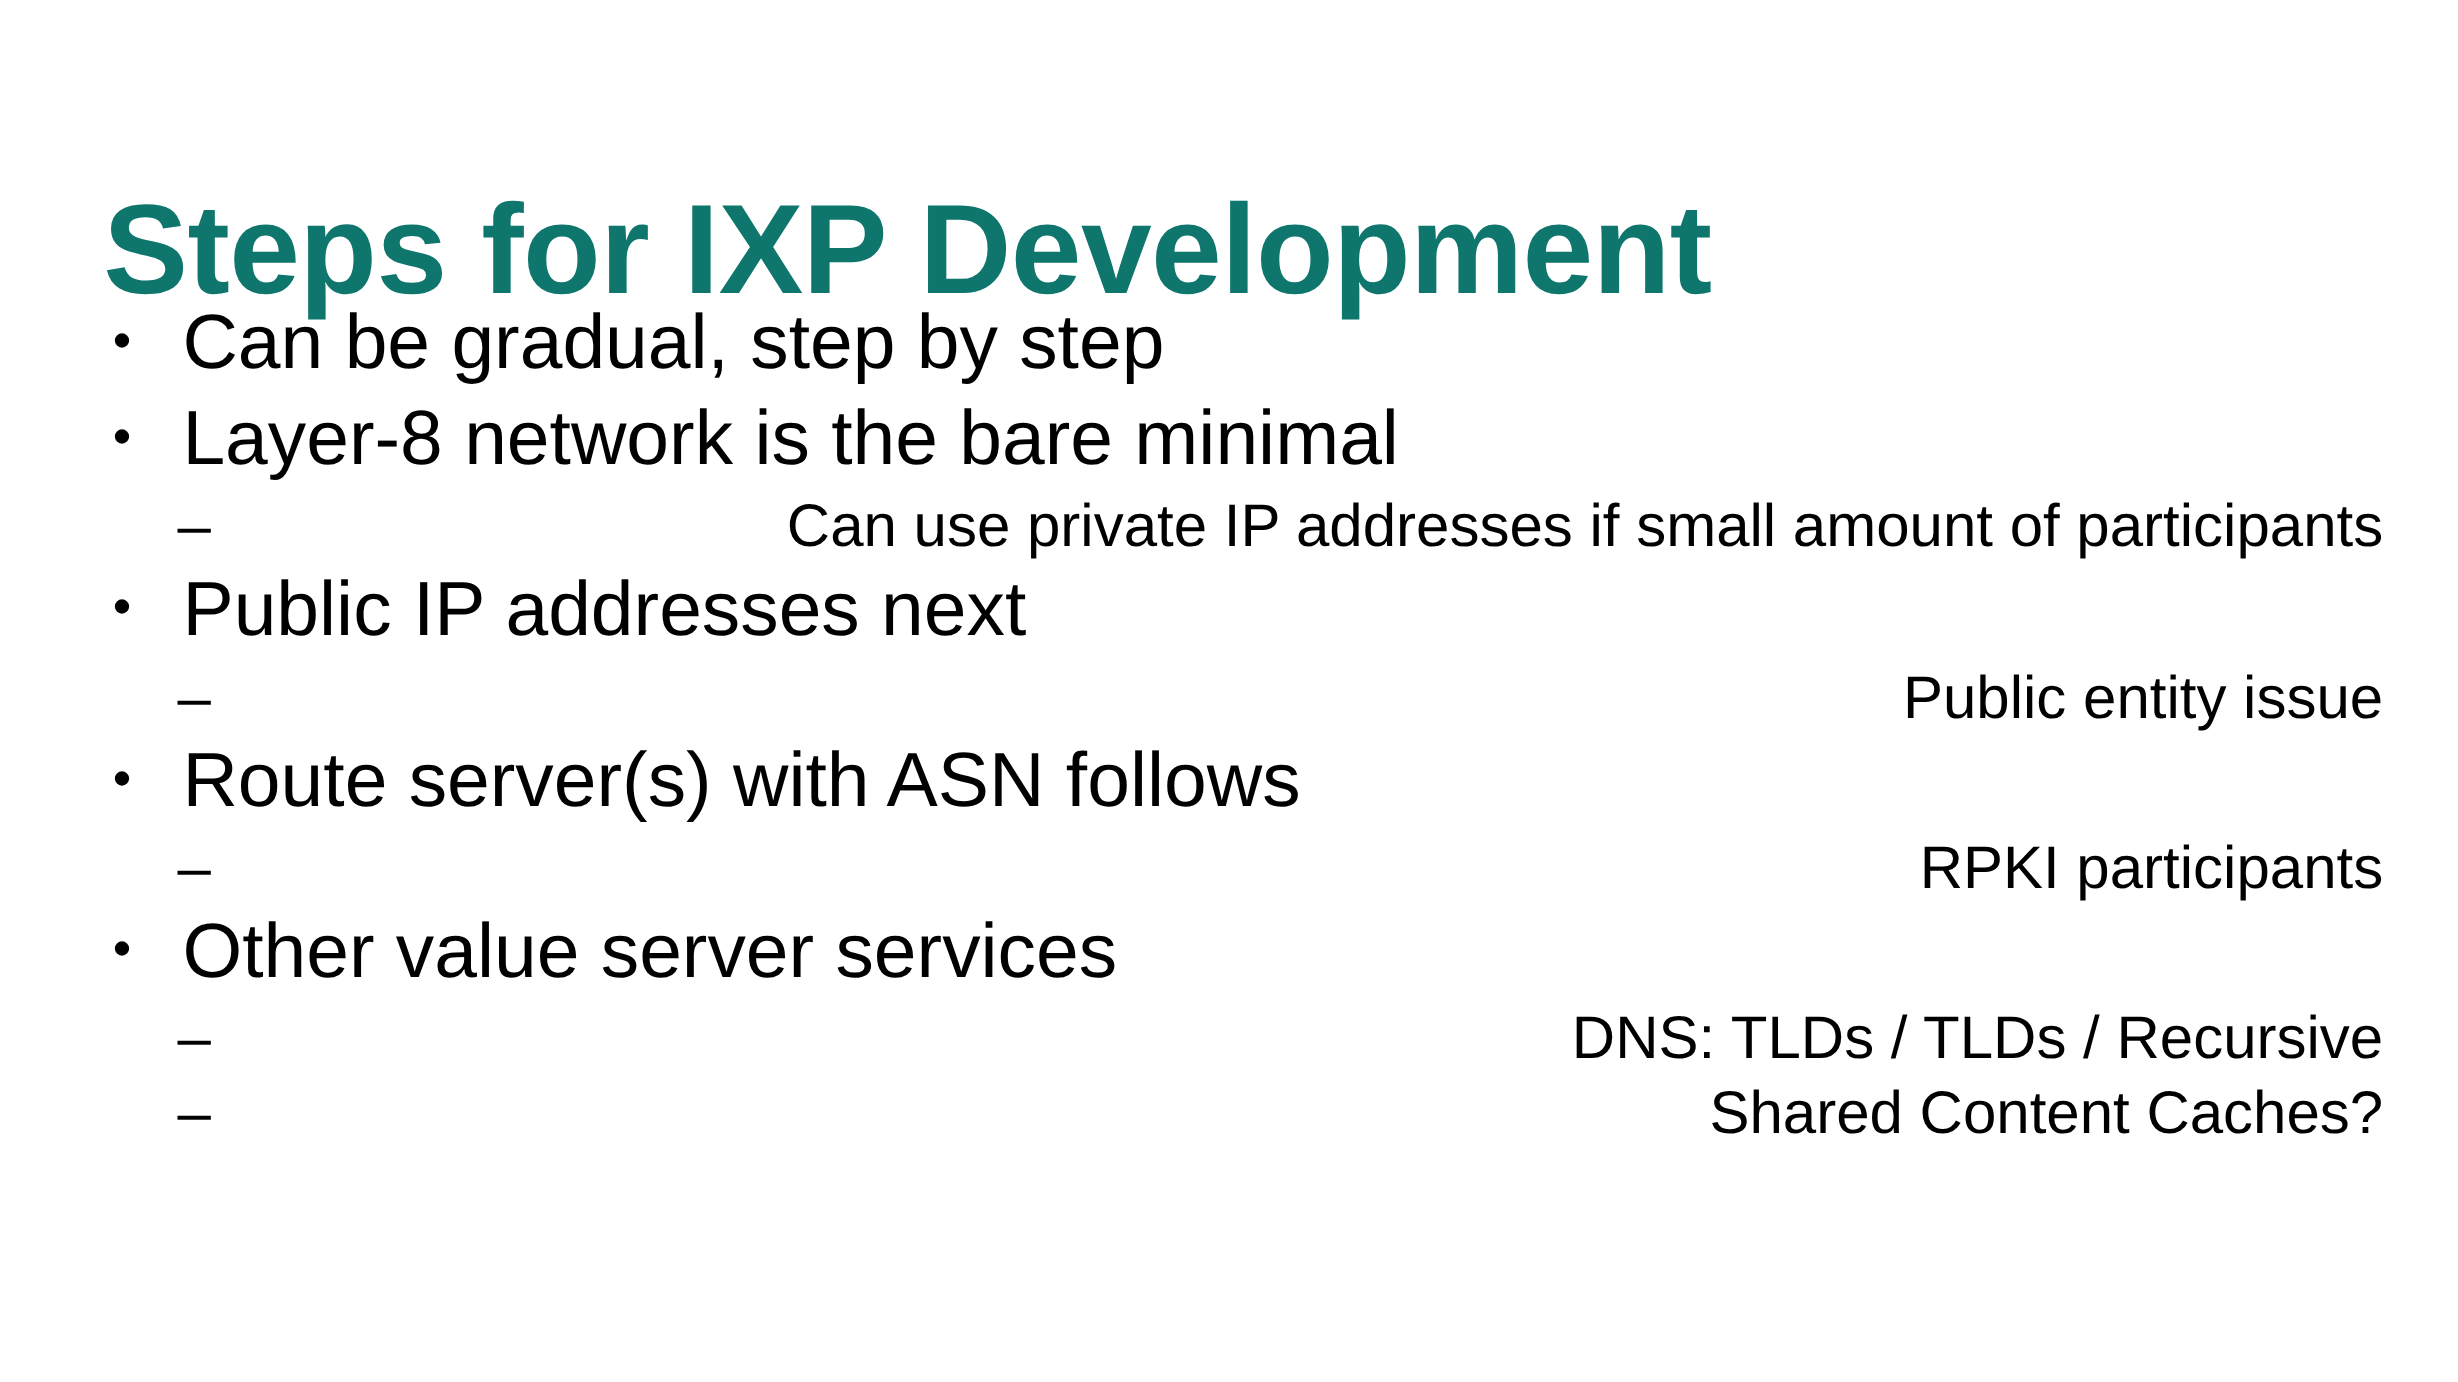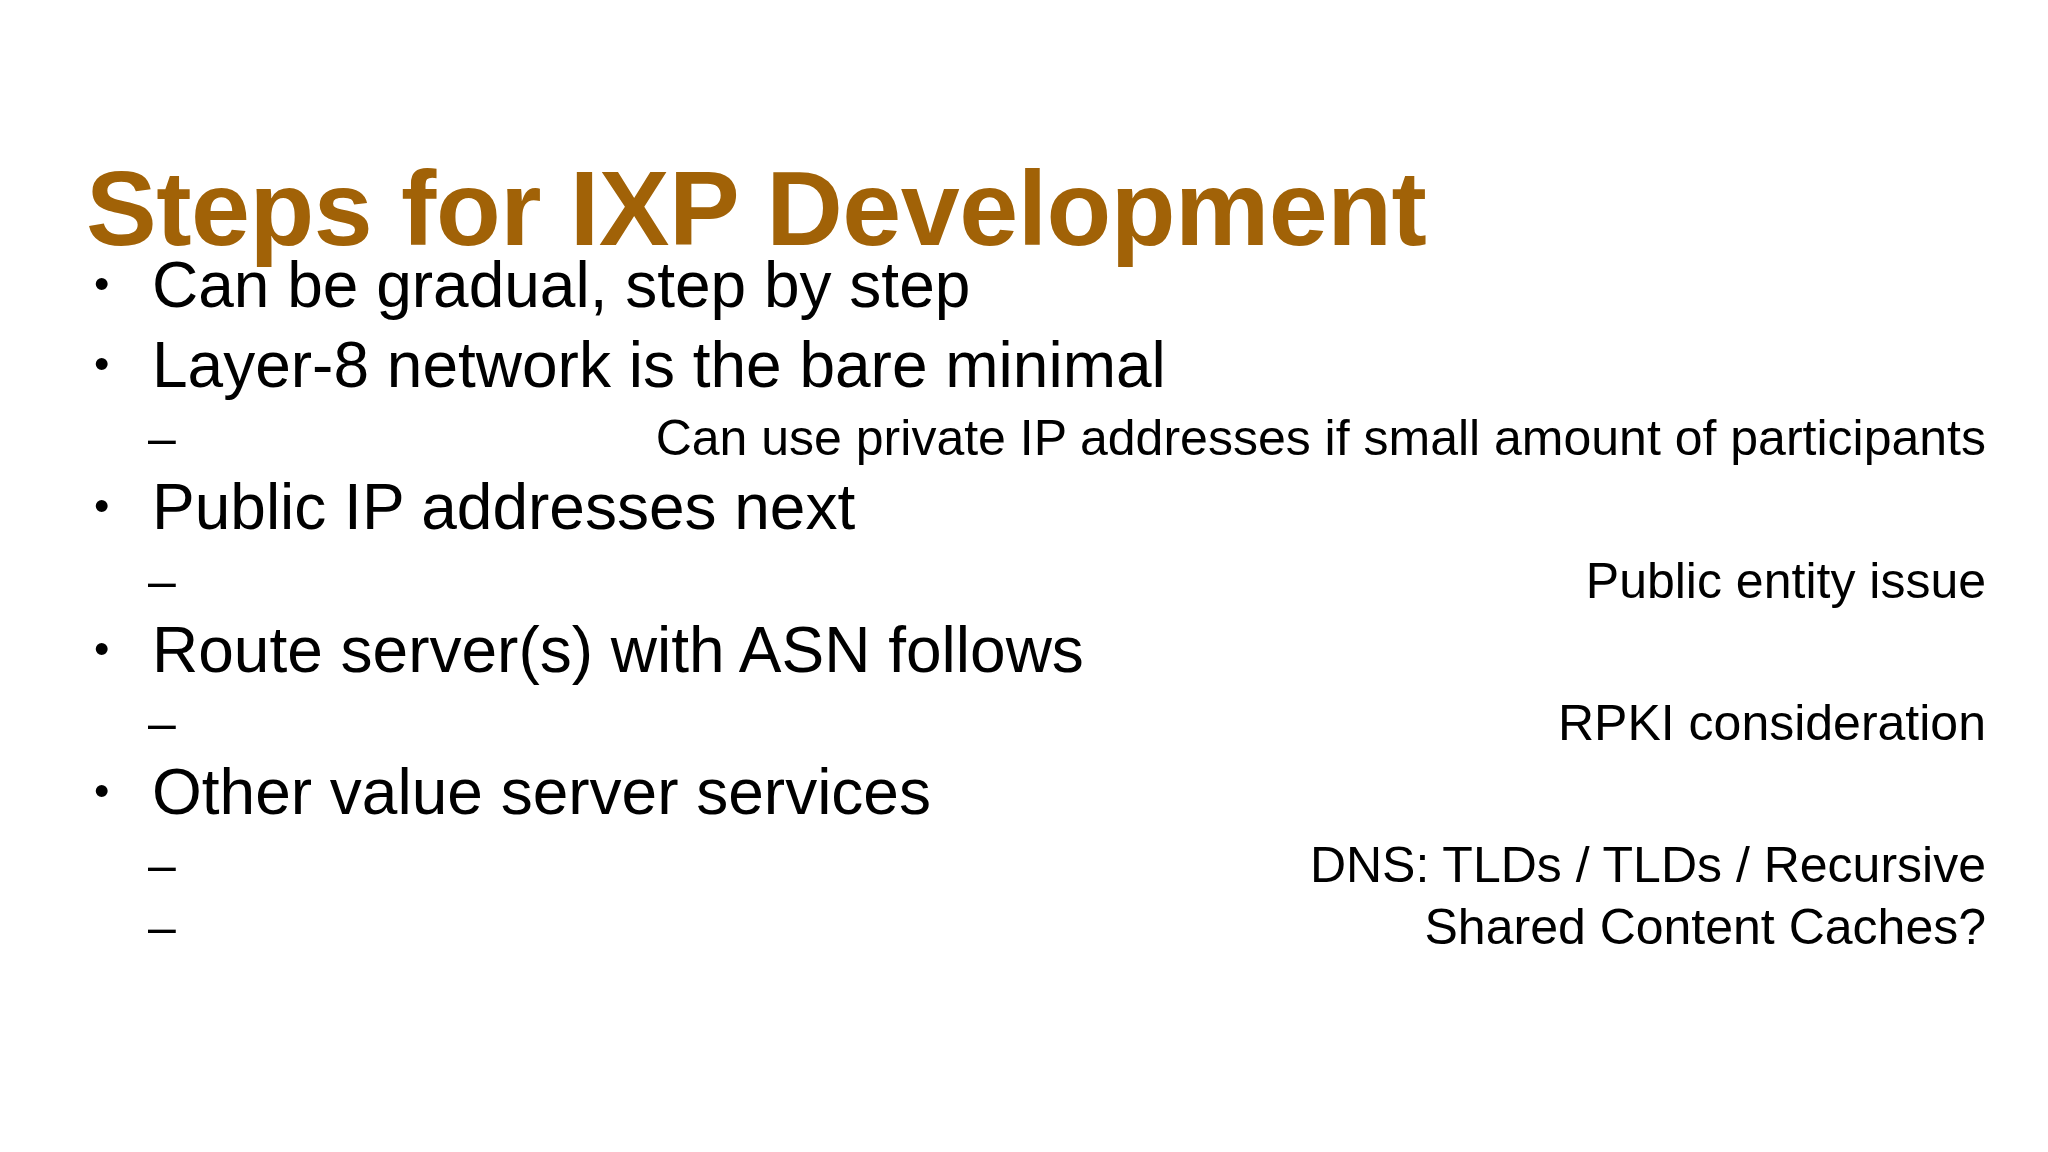--- a/index.html
+++ b/index.html
@@ -25,21 +25,21 @@
   
   .slide-title {
     position: absolute;
     left: 86px;
     top: 82px;
     width: 1880px;
     font-size: 106px;
     font-weight: bold;
     line-height: 1.04;
     letter-spacing: -0.5px;
-    color: #a16207;
+    color: #0f766e;
     white-space: nowrap;
   }
 
   
   .body-list {
     position: absolute;
     left: 86px;
     top: 248px;
     width: 1900px;
   }
@@ -141,21 +141,21 @@
     </div>
 
     <div class="bullet-group">
       <div class="lvl1">
         <span class="marker">•</span>
         <span class="txt">Route server(s) with ASN follows</span>
       </div>
       <div class="sublist">
         <div class="lvl2">
           <span class="marker">–</span>
-          <span class="txt">RPKI consideration</span>
+          <span class="txt">RPKI participants</span>
         </div>
       </div>
     </div>
 
     <div class="bullet-group">
       <div class="lvl1">
         <span class="marker">•</span>
         <span class="txt">Other value server services</span>
       </div>
       <div class="sublist">

